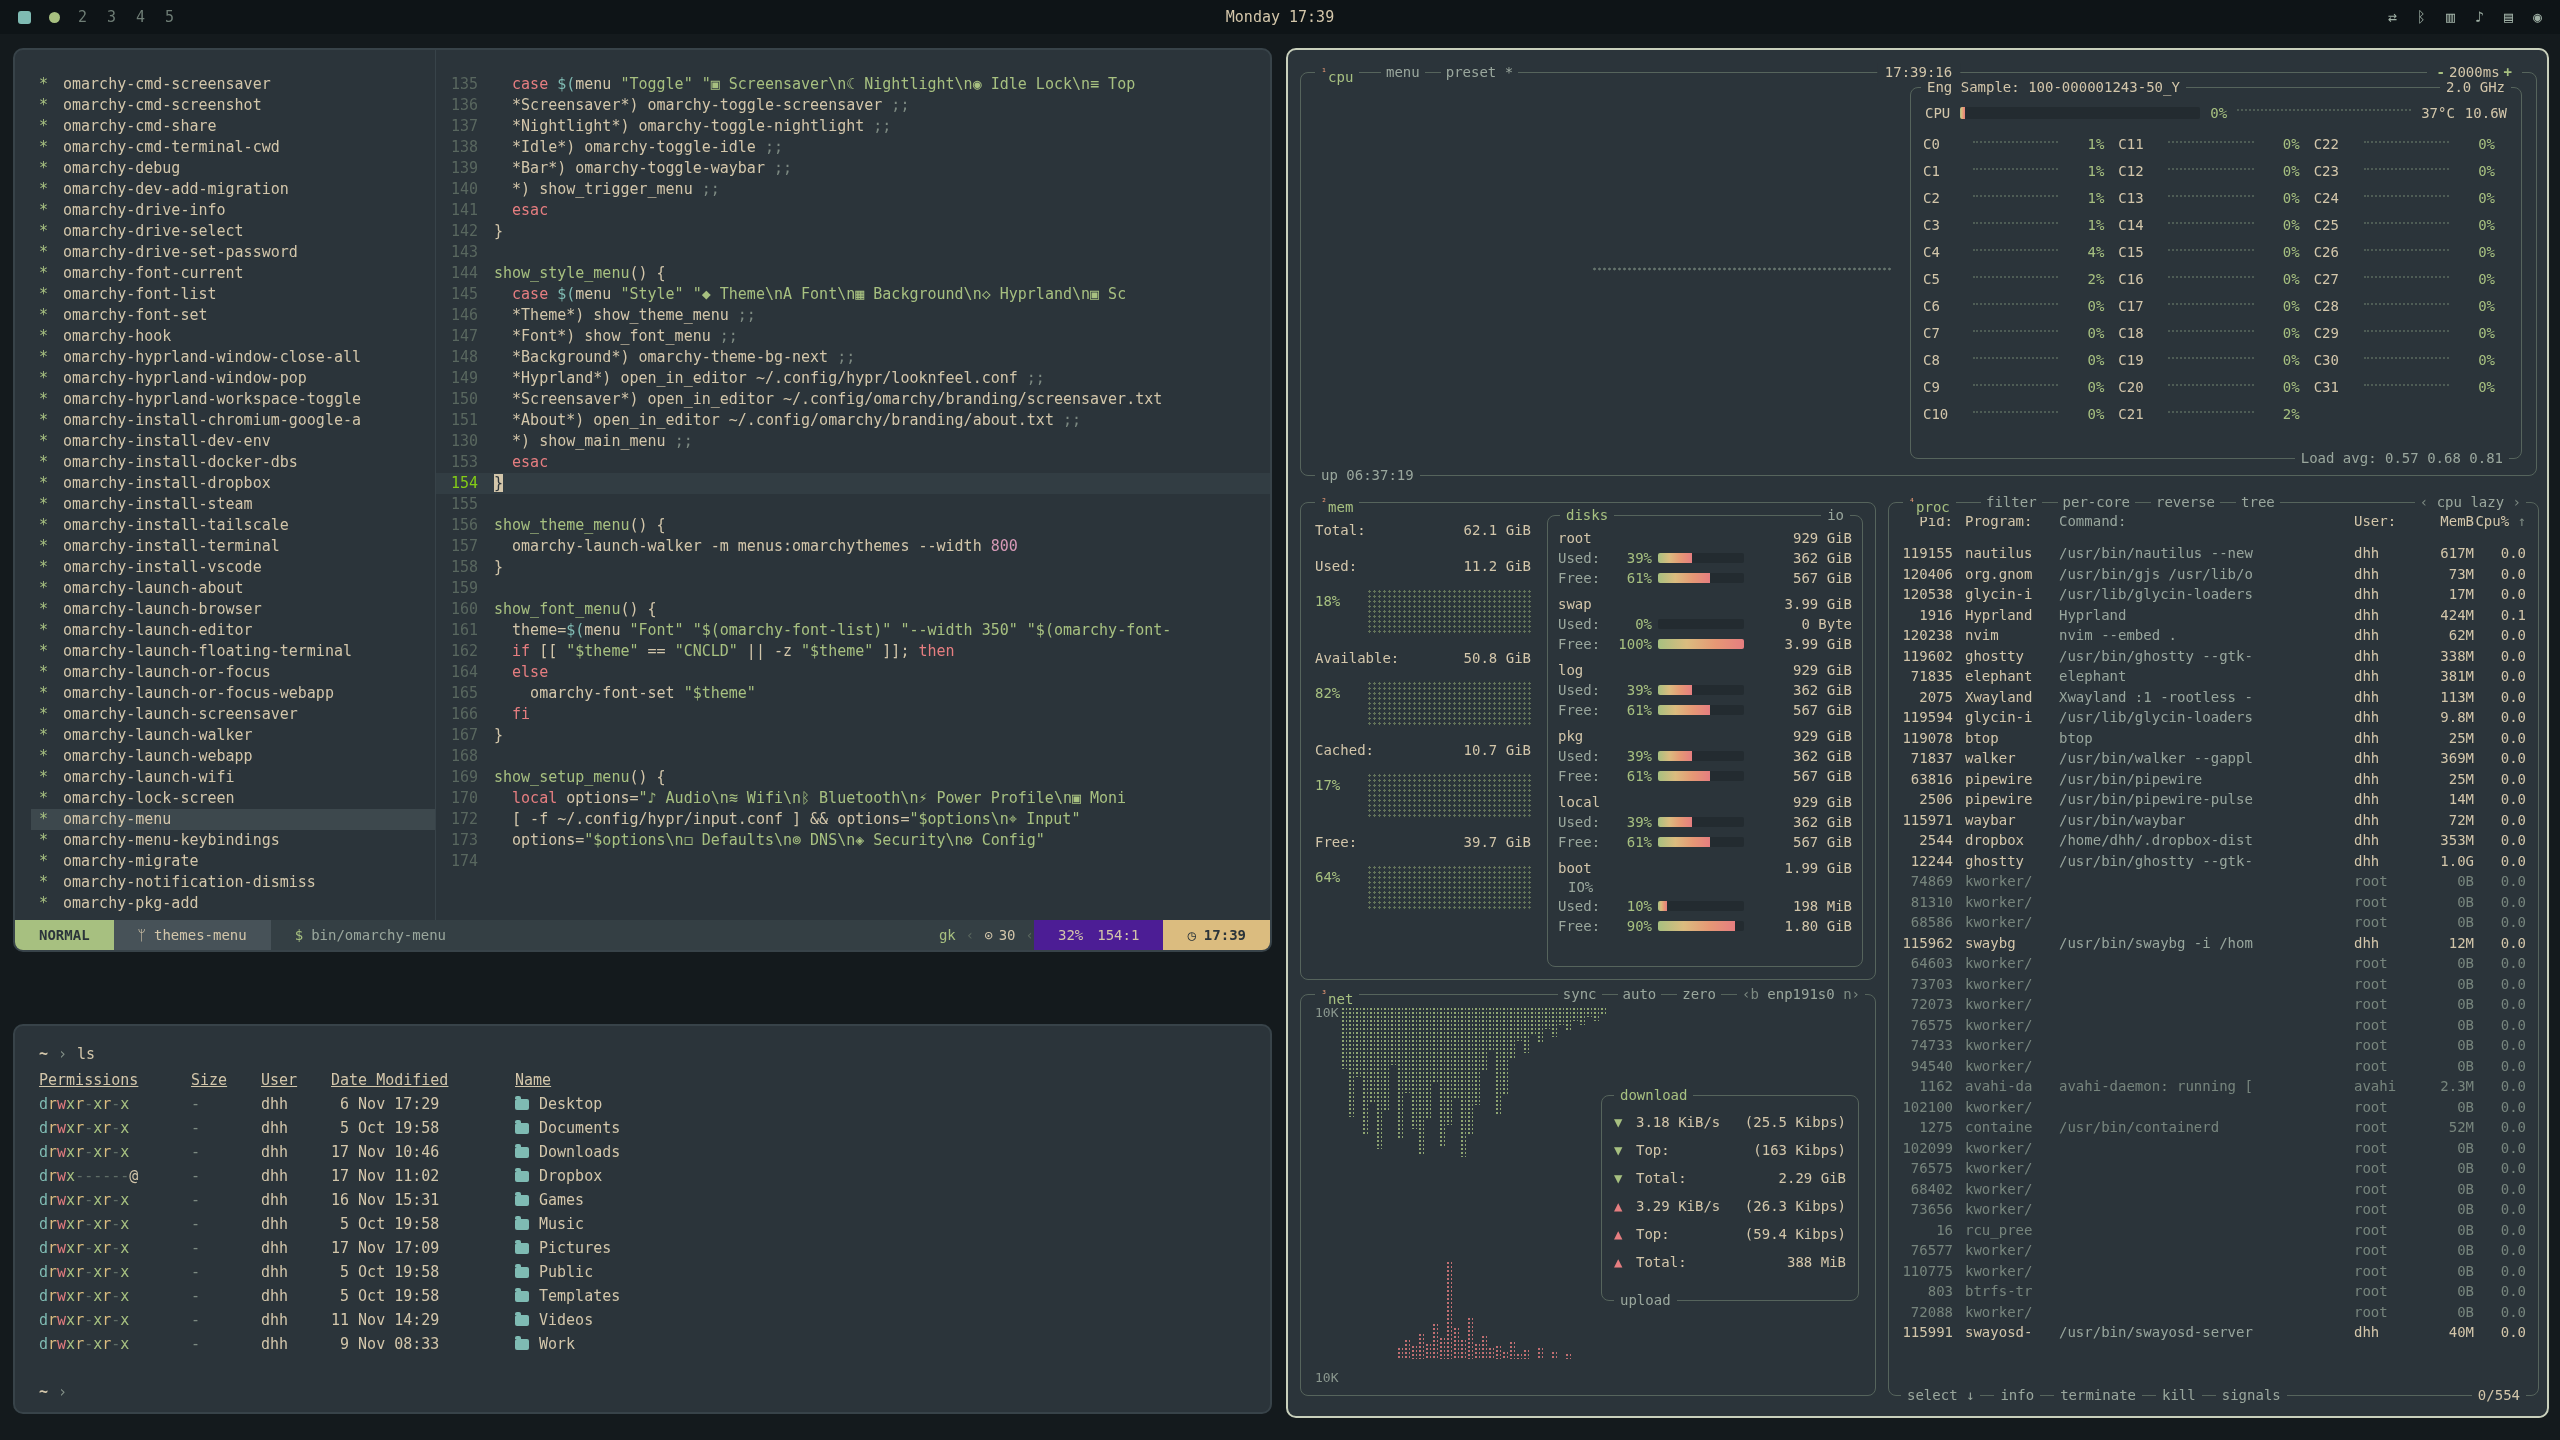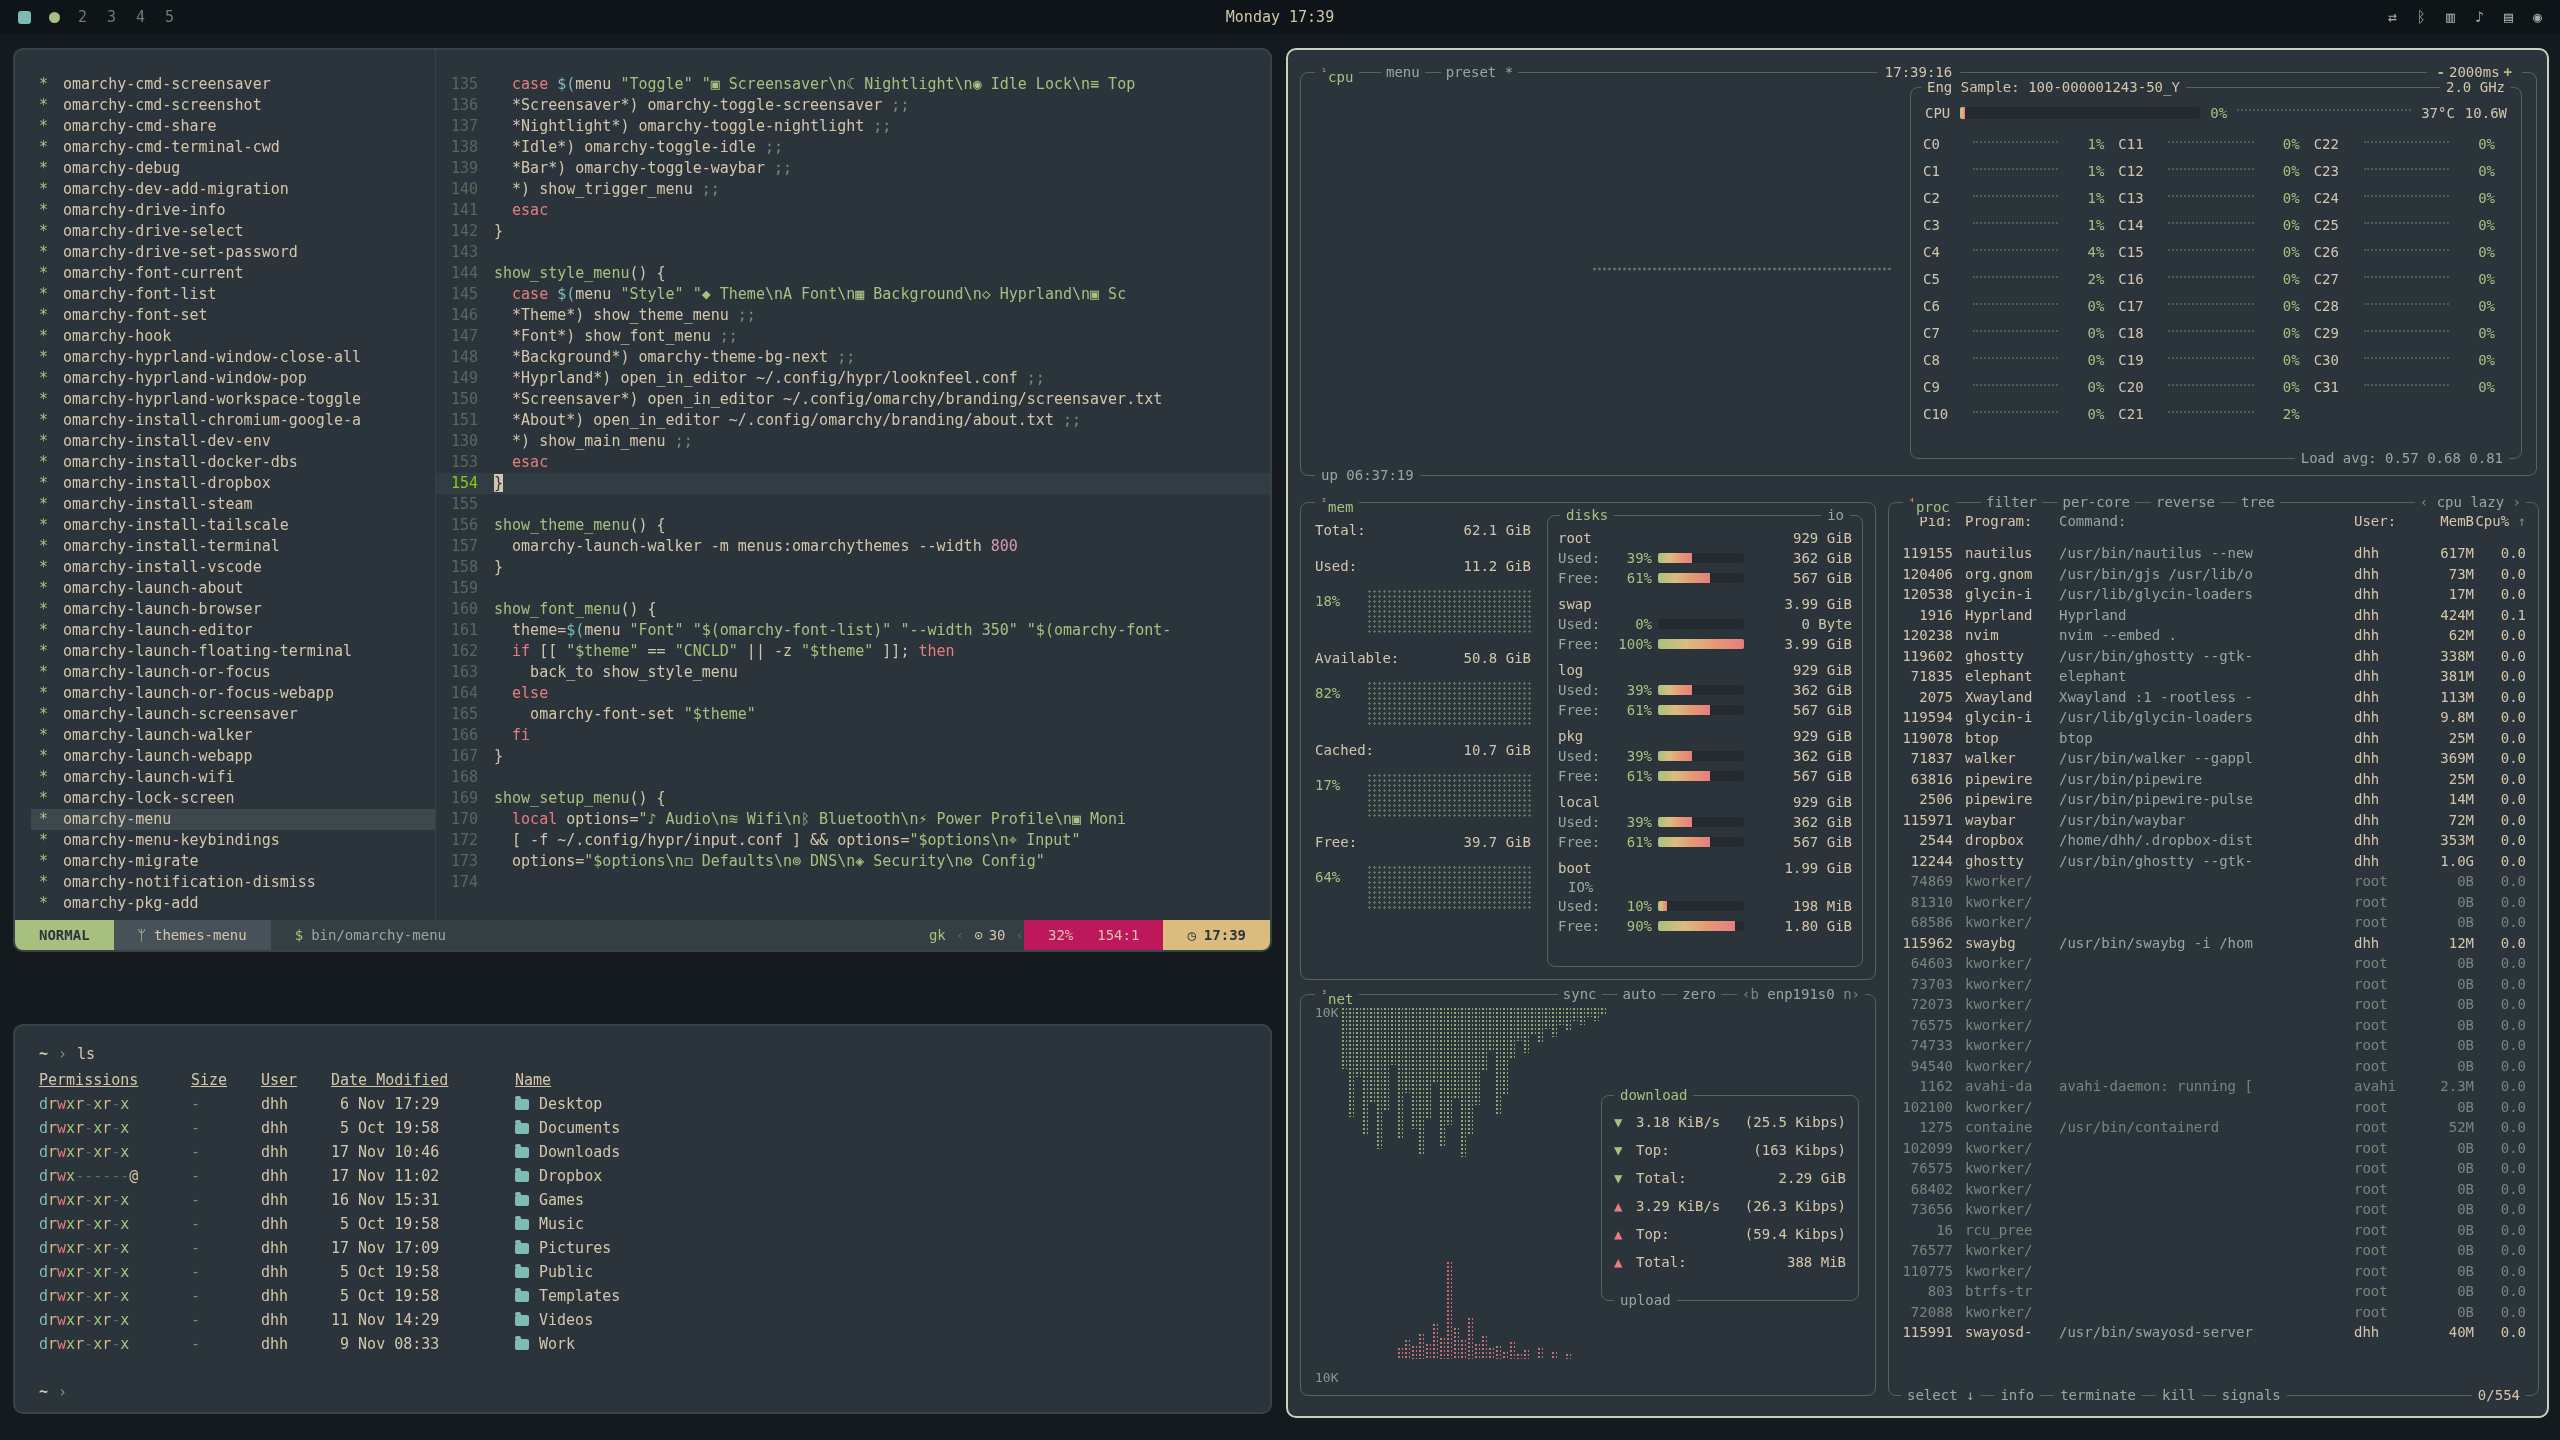--- a/index.html
+++ b/index.html
@@ -43,21 +43,21 @@
 .seg{display:flex;align-items:center;padding:0 24px;gap:8px;white-space:pre}
 .mode{background:#a7c080;color:#2b343a;font-weight:bold}
 .branch{background:#475258}
 .bic,.fic,.sic,.tic{font-style:normal}
 .fic{color:#a7c080}
 .fpath{color:#9aa79d}
 .sl-fill{flex:1}
 .sl-ind{display:flex;align-items:center;color:#a7c080;padding:0 10px}
 .sl-sep{display:flex;align-items:center;color:#5a675f}
 .sl-search{display:flex;align-items:center;gap:6px;padding:0 10px}
-.pos{background:#be185d;gap:24px}
+.pos{background:#4c1d95;gap:14px}
 .time{background:#dbbc7f;color:#2b343a;font-weight:bold}
 
 .t-line{display:flex;gap:10px;align-items:baseline}
 .t-path{font-weight:bold}
 .t-sym{color:#859289}
 .t-head{display:flex;margin-top:2px}
 .t-head span{text-decoration:underline}
 .trow{display:flex}
 .c-perm{width:152px;flex:none}
 .c-size{width:46px;flex:none;}
@@ -234,21 +234,20 @@
           <div class="cl"><span class="num">153</span><span class="txt">  <span class="kw">esac</span></span></div>
           <div class="cl cur"><span class="num">154</span><span class="txt"><span class="cursorblk">}</span></span></div>
           <div class="cl"><span class="num">155</span><span class="txt"></span></div>
           <div class="cl"><span class="num">156</span><span class="txt"><span class="fn">show_theme_menu</span>() {</span></div>
           <div class="cl"><span class="num">157</span><span class="txt">  omarchy-launch-walker -m menus:omarchythemes --width <span class="num2">800</span></span></div>
           <div class="cl"><span class="num">158</span><span class="txt">}</span></div>
           <div class="cl"><span class="num">159</span><span class="txt"></span></div>
           <div class="cl"><span class="num">160</span><span class="txt"><span class="fn">show_font_menu</span>() {</span></div>
           <div class="cl"><span class="num">161</span><span class="txt">  theme=<span class="var">$(</span>menu <span class="str">"Font"</span> <span class="str">"$(omarchy-font-list)"</span> <span class="str">"--width 350"</span> <span class="str">"$(omarchy-font-</span></span></div>
           <div class="cl"><span class="num">162</span><span class="txt">  <span class="kw">if</span> [[ <span class="str">"$theme"</span> == <span class="str">"CNCLD"</span> || -z <span class="str">"$theme"</span> ]]; <span class="kw">then</span></span></div>
-          <div class="cl"><span class="num">163</span><span class="txt">    back_to show_style_menu</span></div>
           <div class="cl"><span class="num">164</span><span class="txt">  <span class="kw">else</span></span></div>
           <div class="cl"><span class="num">165</span><span class="txt">    omarchy-font-set <span class="str">"$theme"</span></span></div>
           <div class="cl"><span class="num">166</span><span class="txt">  <span class="kw">fi</span></span></div>
           <div class="cl"><span class="num">167</span><span class="txt">}</span></div>
           <div class="cl"><span class="num">168</span><span class="txt"></span></div>
           <div class="cl"><span class="num">169</span><span class="txt"><span class="fn">show_setup_menu</span>() {</span></div>
           <div class="cl"><span class="num">170</span><span class="txt">  <span class="kw">local</span> options=<span class="str">"♪ Audio\n≋ Wifi\nᛒ Bluetooth\n⚡ Power Profile\n▣ Moni</span></span></div>
           <div class="cl"><span class="num">172</span><span class="txt">  [ -f ~/.config/hypr/input.conf ] &amp;&amp; options=<span class="str">"$options\n⌖ Input"</span></span></div>
           <div class="cl"><span class="num">173</span><span class="txt">  options=<span class="str">"$options\n◻ Defaults\n⊚ DNS\n◈ Security\n⚙ Config"</span></span></div>
           <div class="cl"><span class="num">174</span><span class="txt"></span></div>

